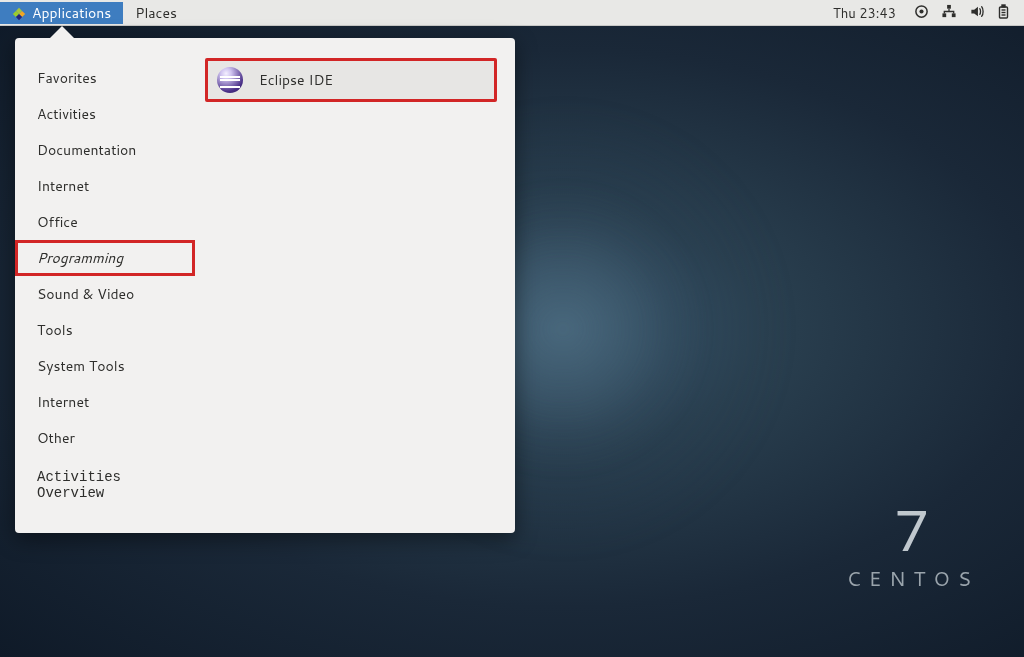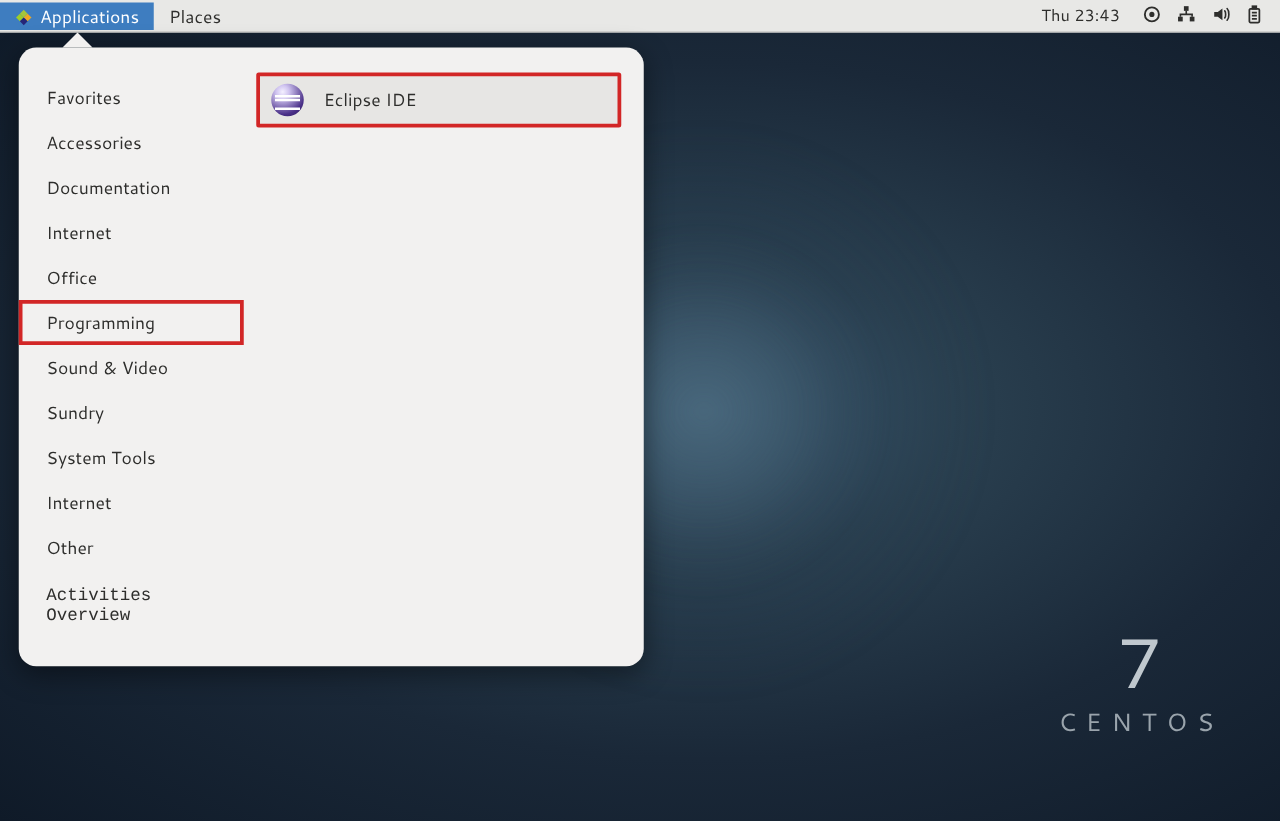--- a/index.html
+++ b/index.html
@@ -112,40 +112,41 @@
   }
   
   
   .apps-menu {
     position: absolute;
     top: 38px;
     left: 15px;
     width: 500px;
     height: 495px;
     background: #f2f1f0;
-    border-radius: 14px;
+    border-radius: 4px;
     box-shadow: 0 6px 22px rgba(0,0,0,0.45);
     display: flex;
     z-index: 20;
   }
   .cat-pane {
     width: 180px;
     padding: 22px 0 14px 0;
     display: flex;
     flex-direction: column;
   }
   .cat-item {
     padding: 8px 22px;
     color: #2e2e2c;
     cursor: pointer;
     font-size: 14px;
   }
   .cat-item.highlighted {
     border: 3px solid #d22626;
     padding: 5px 19px;
+    font-style: italic;
   }
   .cat-spacer { flex: 1; }
   .activities {
     padding: 10px 22px 18px 22px;
     color: #2e2e2c;
     cursor: pointer;
     font-family: Liberation Mono, monospace;
   }
   .app-pane {
     flex: 1;
@@ -256,27 +257,27 @@
     </span>
   </div>
 </div>
 
 <div class="arrow"></div>
 
 <div class="apps-menu">
   <div class="cat-pane" id="cat-pane">
 
     <div class="cat-item">Favorites</div>
-      <div class="cat-item">Accessories</div>
+      <div class="cat-item">Activities</div>
       <div class="cat-item">Documentation</div>
       <div class="cat-item">Internet</div>
       <div class="cat-item">Office</div>
       <div class="cat-item highlighted">Programming</div>
       <div class="cat-item">Sound &amp; Video</div>
-      <div class="cat-item">Sundry</div>
+      <div class="cat-item">Tools</div>
       <div class="cat-item">System Tools</div>
       <div class="cat-item">Internet</div>
       <div class="cat-item">Other</div>
       <div class="cat-spacer"></div>
     <div class="activities">Activities Overview</div>
   </div>
   <div class="app-pane" id="app-pane">
 
   <div class="app-item highlighted">
         <span class="eclipse-icon"></span>

